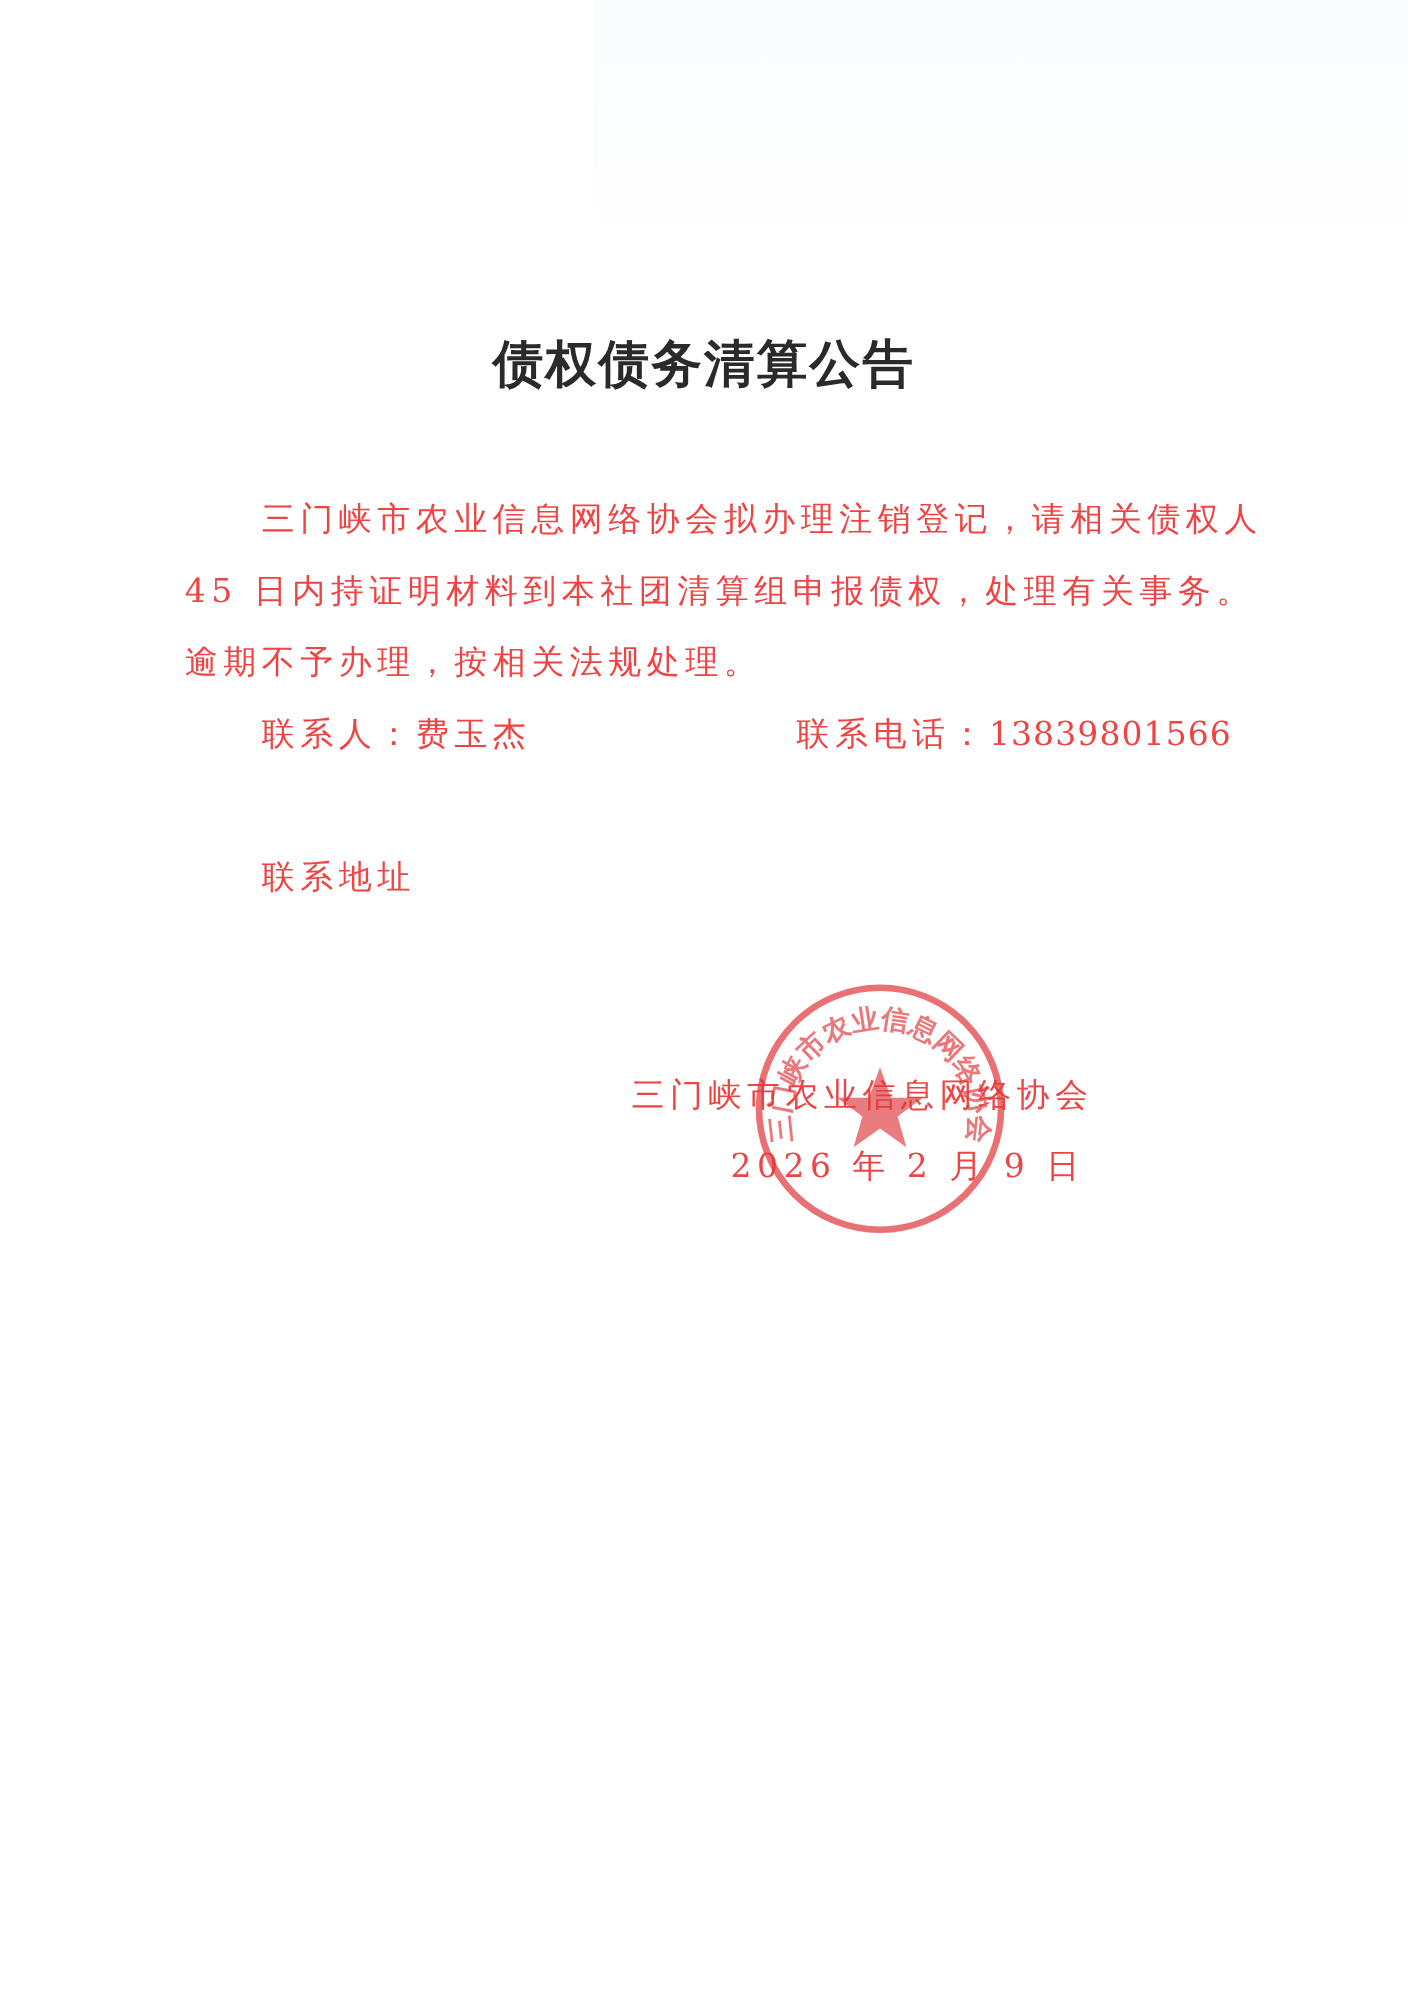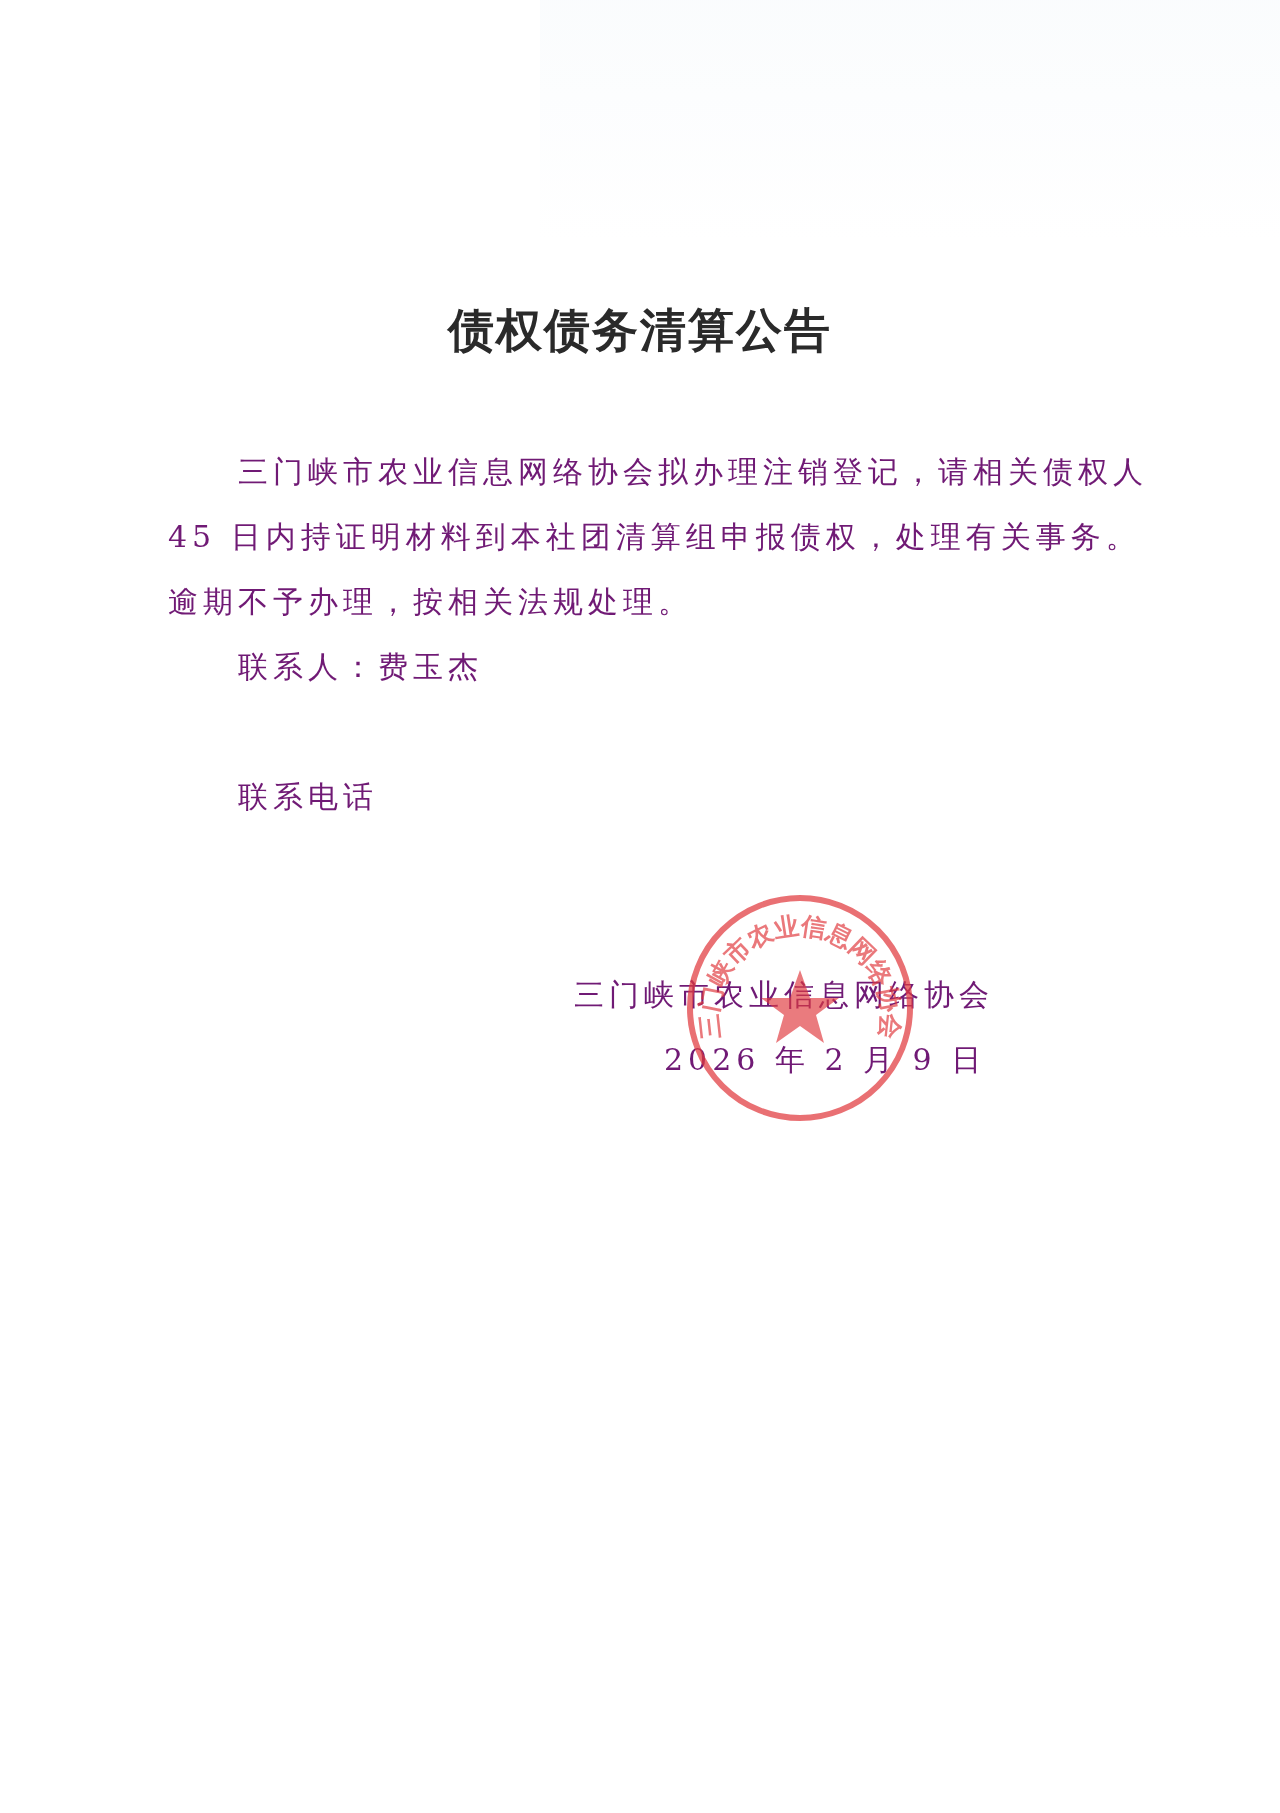--- a/index.html
+++ b/index.html
@@ -21,21 +21,21 @@
       font-size: 46px;
       font-weight: bold;
       color: #2a2a2a;
       letter-spacing: 2px;
       font-family: "DejaVu Sans", "Liberation Sans", sans-serif;
     }
     .line {
       position: absolute;
       font-size: 30px;
       letter-spacing: 5px;
-      color: #701a75;
+      color: #ef4444;
       white-space: nowrap;
     }
     .l1 { left: 238px; top: 452px; }
     .l2 { left: 168px; top: 517px; text-align: center; }
     .l3 { left: 168px; top: 582px; }
     .contact-person { left: 238px; top: 647px; }
     .contact-phone { left: 724px; top: 647px; }
     .contact-addr { left: 238px; top: 712px; }
     .closing { left: 238px; top: 777px; }
     .org { left: 574px; top: 975px; }
@@ -65,22 +65,25 @@
 
   <div class="title">债权债务清算公告</div>
 
   <div class="line l1">三门峡市农业信息网络协会拟办理注销登记，请相关债权人</div>
   <div class="line l2">45 日内持证明材料到本社团清算组申报债权，处理有关事务。</div>
   <div class="line contact-person">
     <span>联系人：</span><span>费玉杰</span>
   </div>
 
   <div class="line l3">逾期不予办理，按相关法规处理。</div>
+  <div class="line contact-phone">
+    <span>联系电话：</span><span style="letter-spacing:1px">13839801566</span>
+  </div>
 
-  <div class="line closing">联系电话</div>
+  <div class="line closing">联系地址</div>
 
   <div class="line org">三门峡市农业信息网络协会</div>
   <div class="line date">2026 年 2 月 9 日</div>
 
   <svg class="stamp" viewBox="0 0 232 232" xmlns="http://www.w3.org/2000/svg">
     <defs>
       <path id="sealArc" d="M 38 150 A 82 82 0 1 1 194 150" fill="none"></path>
     </defs>
     <circle cx="116" cy="116" r="110" fill="none" stroke="#e0393e" stroke-width="6" opacity="0.85"></circle>
     <text font-family="DejaVu Sans, sans-serif" font-size="25" font-weight="bold" fill="#e0393e" opacity="0.8">

